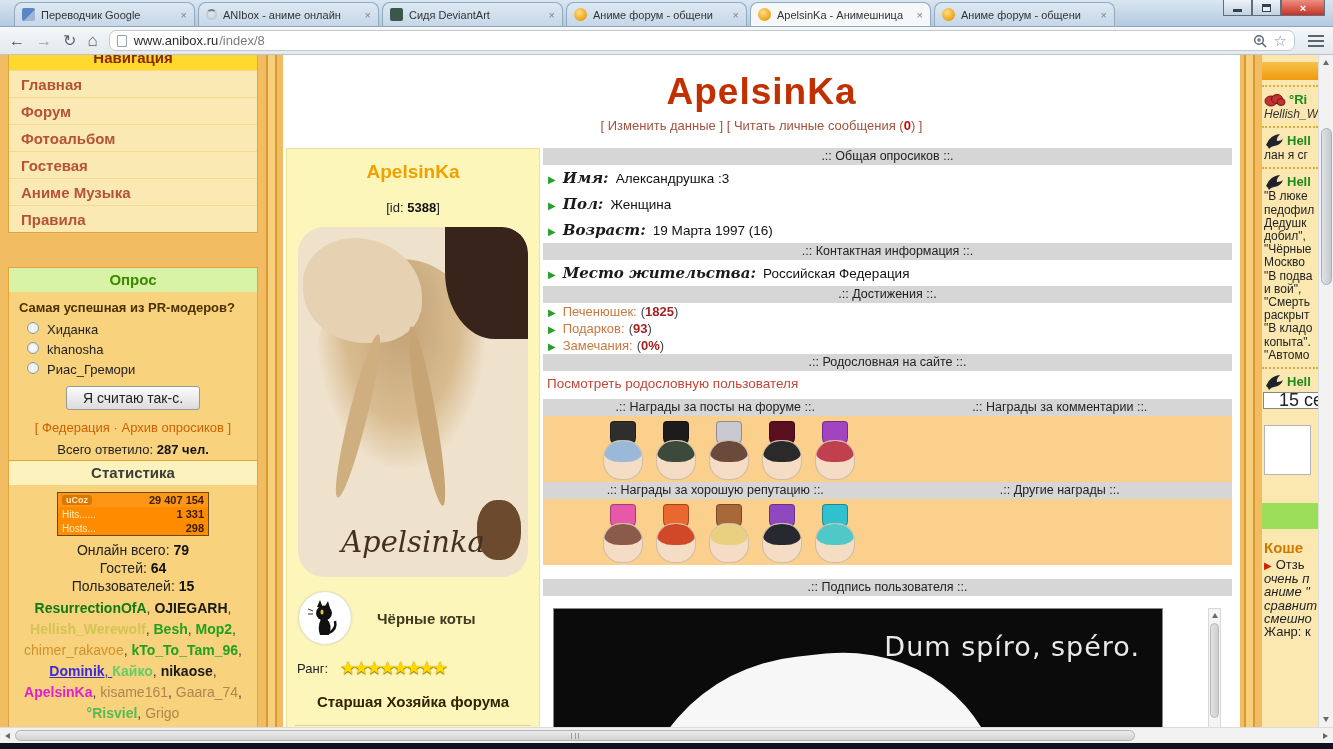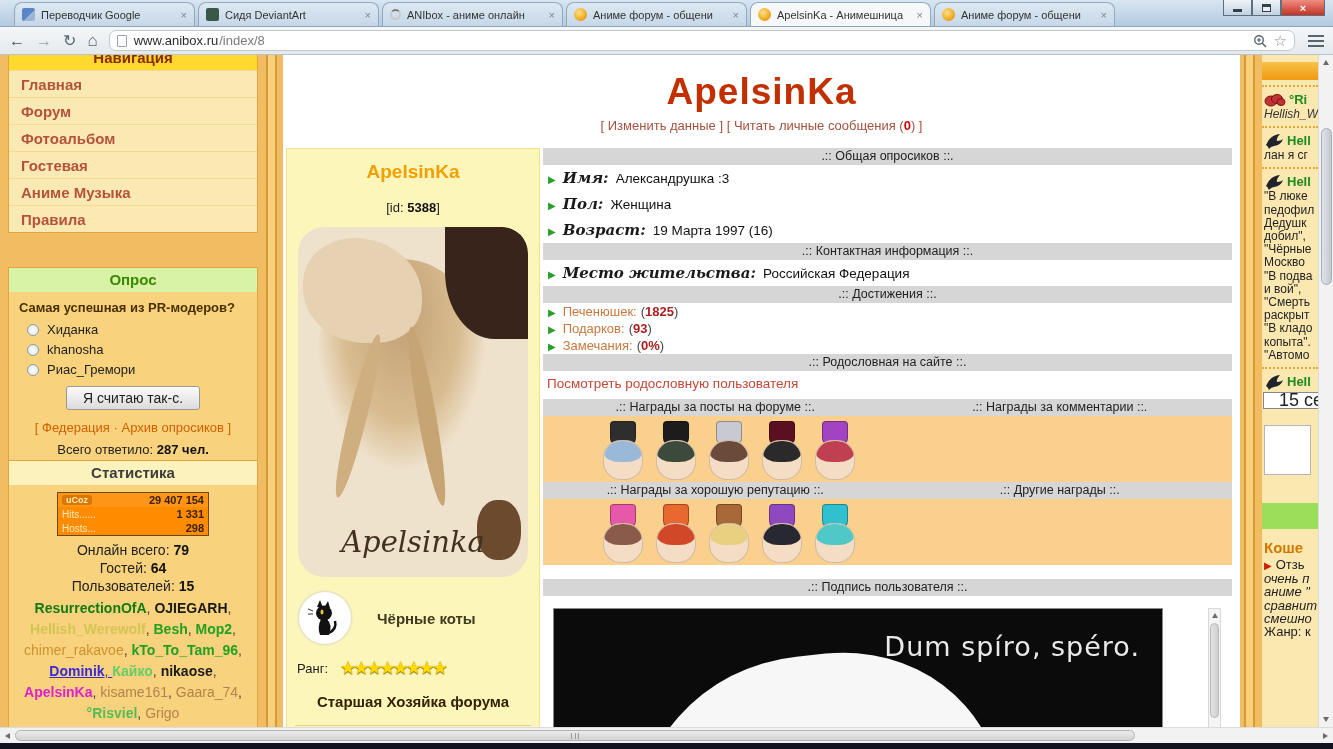--- a/index.html
+++ b/index.html
@@ -58,21 +58,21 @@
   .block { position:absolute; left:8px; width:250px; border:1px solid #e2a43c; background:#fbe8b0; }
   .block-header { height:24px; line-height:24px; text-align:center; font-weight:bold; font-size:15px; }
   .nav-block { top:-10px; }
   .nav-header { background:#ffd92e; color:#8a2a00; }
   .nav-item { height:27px; line-height:27px; padding-left:12px; font-size:15px; font-weight:bold;
     color:#b5523a; border-top:1px solid #f6d98e; background:#fbe9b4; }
   .poll-block { top:212px; }
   .poll-header { background:#d8f3a6; color:#3a8a00; }
   .poll-body { padding:8px 10px 10px; background:#f8d27c; }
   .poll-q { font-size:13px; font-weight:bold; color:#4a3000; margin-bottom:7px; }
-  .poll-opt { display:flex; align-items:center; gap:8px; margin:5px 0 5px 8px; font-size:13px; color:#222; }
+  .poll-opt { display:flex; align-items:flex-start; gap:8px; margin:5px 0 5px 8px; font-size:13px; color:#222; }
   .radio { width:12px; height:12px; border-radius:50%; border:1px solid #8d9aa2; background:radial-gradient(#fff,#dde4e8); flex:none; }
   .poll-btn { display:block; margin:9px auto 0; padding:3px 16px; font-size:14px; color:#222;
     background:linear-gradient(#fbfbfb,#dcdcdc); border:1px solid #999; border-radius:3px; font-family:inherit; }
   .poll-links { text-align:center; font-size:13px; color:#d06000; margin-top:10px; }
   .poll-total { text-align:center; font-size:13px; color:#222; margin-top:7px; }
   .poll-total b { color:#111; }
   .stats-block { top:405px; height:340px; }
   .stats-header { background:#fcf2be; color:#3c3c3c; }
   .stats-body { padding:7px 4px; background:#f8d27c; }
   .counter { width:152px; margin:0 auto 6px; border:1px solid #6a4a10; font-size:11px; }
@@ -192,27 +192,27 @@
 
 <div class="titlebar">
   <div class="tabs">
 
   <div class="tab">
         <span class="favicon fav-google-translate"></span>
         <span class="tab-title">Переводчик Google</span>
         <span class="tab-close"></span>
       </div>
       <div class="tab">
+        <span class="favicon fav-loading-spinner"></span>
+        <span class="tab-title">ANIbox - аниме онлайн</span>
+        <span class="tab-close"></span>
+      </div>
+      <div class="tab">
         <span class="favicon fav-deviantart"></span>
         <span class="tab-title">Сидя DeviantArt</span>
-        <span class="tab-close"></span>
-      </div>
-      <div class="tab">
-        <span class="favicon fav-loading-spinner"></span>
-        <span class="tab-title">ANIbox - аниме онлайн</span>
         <span class="tab-close"></span>
       </div>
       <div class="tab">
         <span class="favicon fav-anibox"></span>
         <span class="tab-title">Аниме форум - общени</span>
         <span class="tab-close"></span>
       </div>
       <div class="tab active">
         <span class="favicon fav-anibox"></span>
         <span class="tab-title">ApelsinKa - Анимешница</span>

